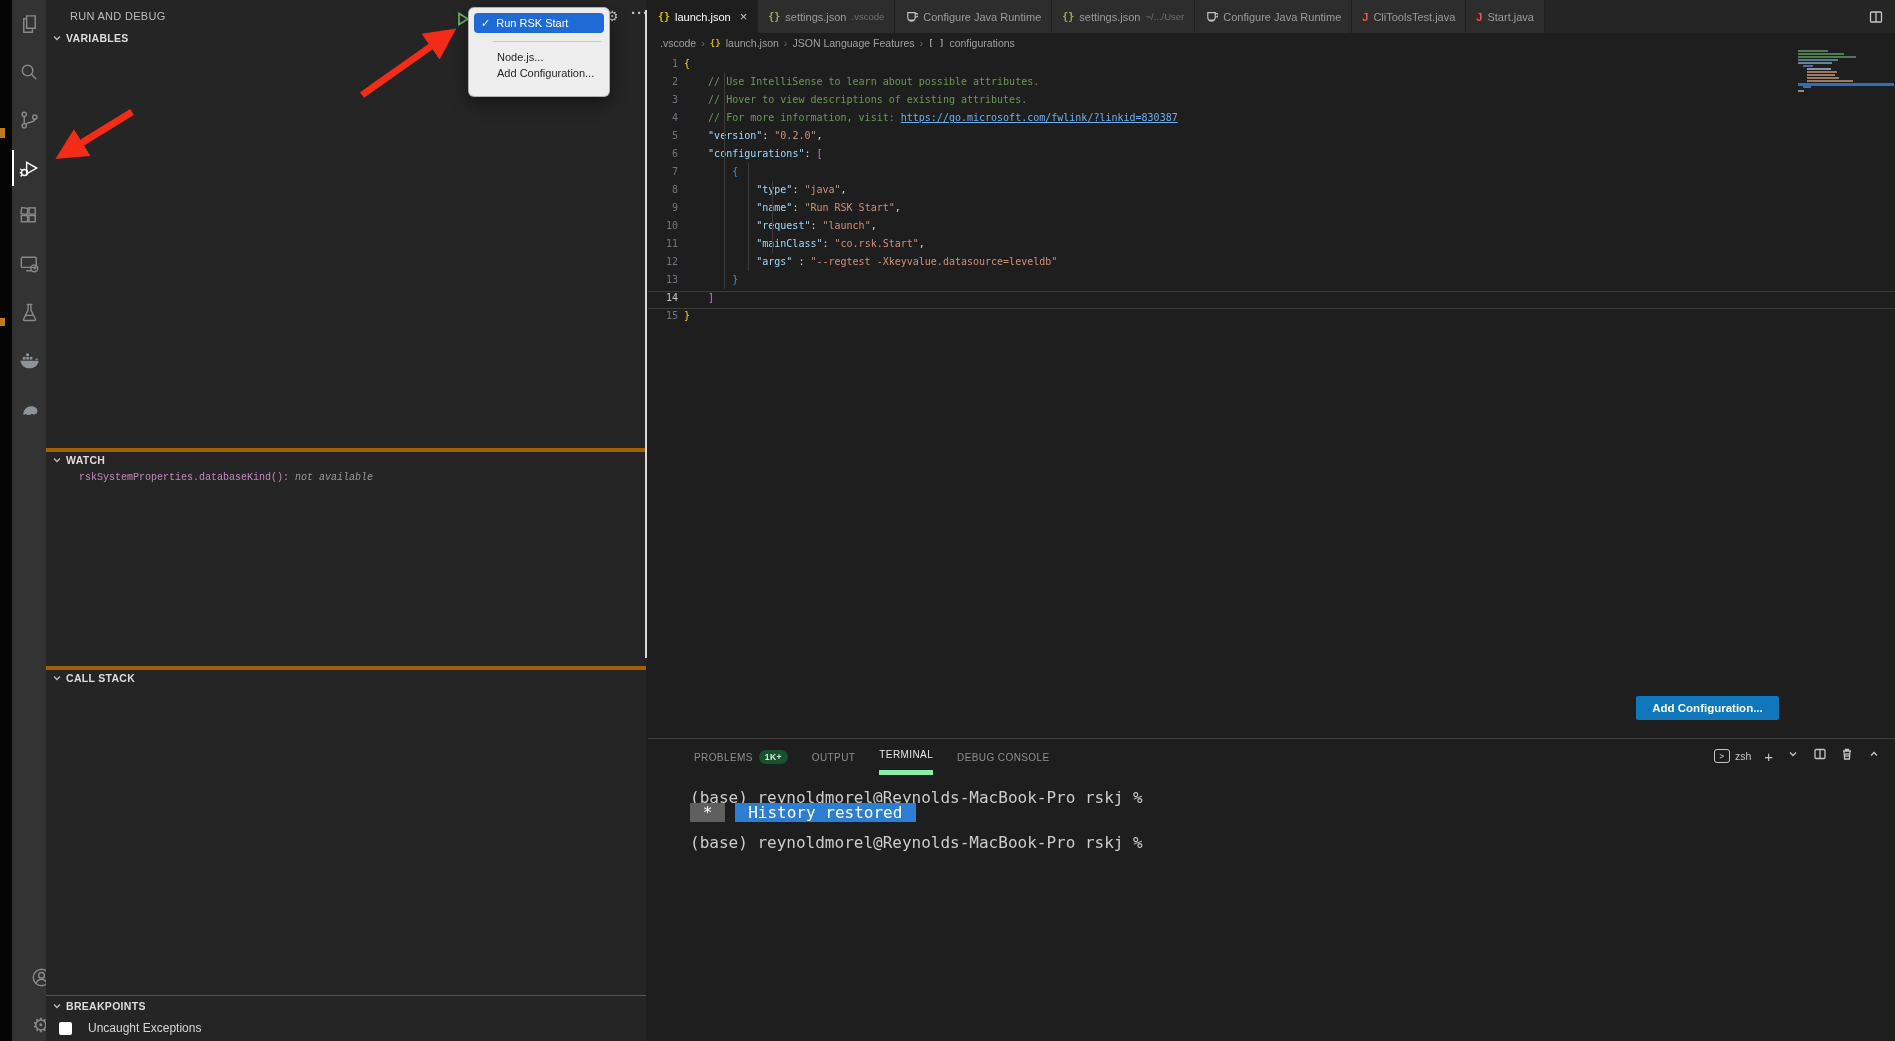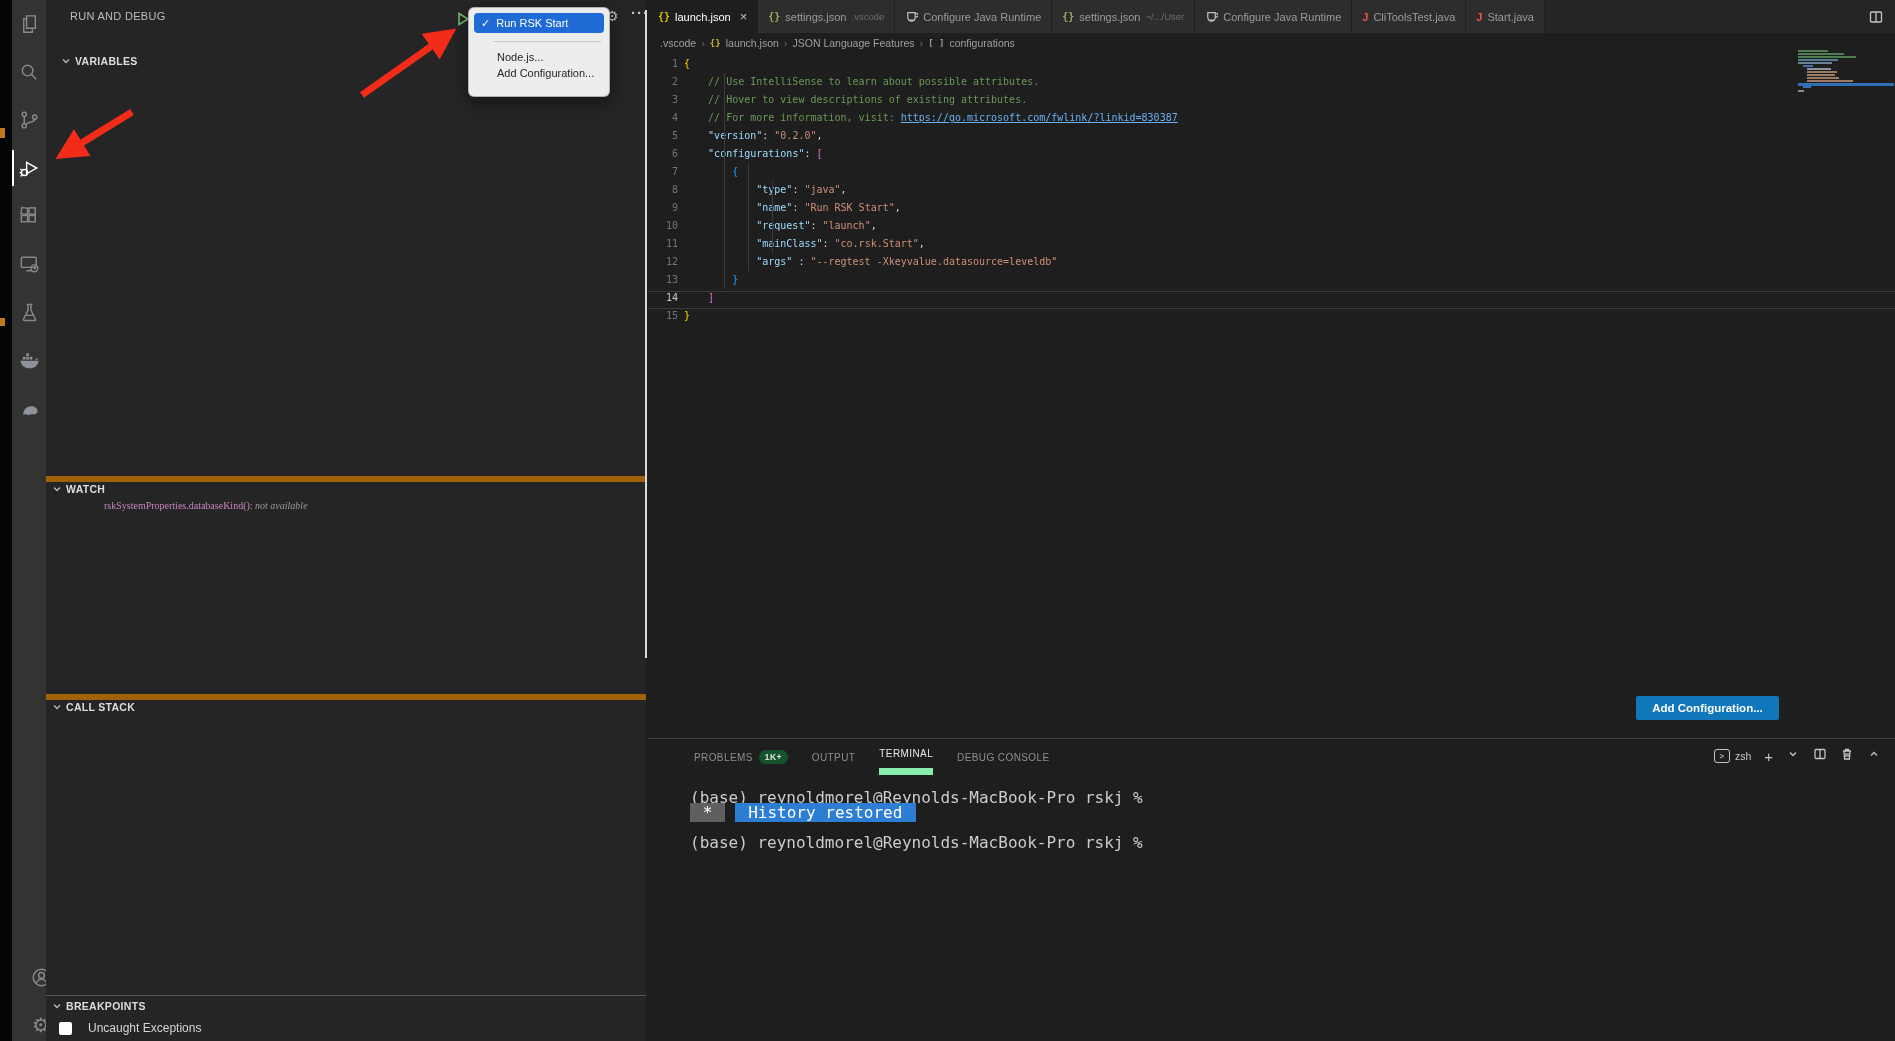--- a/index.html
+++ b/index.html
@@ -23,26 +23,26 @@
   .gear-glyph { font-family:"DejaVu Sans", sans-serif; color:#8a8a8a; font-size:20px; line-height:1; }
 
   
   .sidebar { position:absolute; left:46px; top:0; width:600px; height:100%; background:#252526; color:#cccccc; }
   .pane-header { position:relative; height:35px; }
   .pane-title { position:absolute; left:24px; top:10px; font-size:11px; letter-spacing:.3px; color:#bcbcbc; }
   .pane-gear { position:absolute; left:560px; top:9px; font-size:14px; color:#c2c2c2; }
   .pane-dots { position:absolute; left:585px; top:4px; font-size:15px; font-weight:bold; letter-spacing:1px; color:#c2c2c2; }
   .sb-section { position:absolute; left:0; right:0; }
   .sb-head { display:flex; align-items:center; height:20px; padding-left:6px; }
-  .sb-head.bordered { border-top:6px solid #a16207;margin-top:28px; }
+  .sb-head.bordered { border-top:4px solid #a16207; }
   .sb-head.bright { border-top:1px solid #565656; }
   .sb-chev { margin-right:4px; display:flex; }
   .sb-chev svg { width:10px; height:10px; stroke:#b9b9b9; fill:none; stroke-width:1.4; }
   .sb-label { font-size:10.5px; font-weight:bold; letter-spacing:.3px; color:#dddddd; }
-  .watch-row { padding:4px 0 0 58px; font-family:Liberation Serif, serif; font-size:10px; }
+  .watch-row { padding:4px 0 0 33px; font-family:Liberation Mono, monospace; font-size:10px; }
   .watch-expr { color:#c586c0; }
   .watch-val { color:#9a9a9a; font-style:italic; }
   .bp-row { display:flex; align-items:center; gap:16px; padding:6px 0 0 13px; }
   .bp-check { width:13px; height:13px; background:#ffffff; border-radius:2px; }
   .bp-label { font-size:12px; color:#d6d6d6; }
 
   
   .sash { position:absolute; left:645px; top:10px; width:2px; height:648px; background:#d8d8d8; z-index:5; }
 
   
@@ -88,21 +88,21 @@
   
   .add-config { position:absolute; left:988px; top:696px; width:143px; height:24px; background:#1177bb;
                 color:#ffffff; font-size:11.5px; font-weight:bold; border:none; border-radius:2px;
                 font-family:"Liberation Sans", sans-serif; cursor:pointer; }
 
   
   .panel { position:absolute; left:0; right:0; top:738px; bottom:0; border-top:1px solid #3f3f3f; background:#1e1e1e; }
   .panel-tabs { position:absolute; left:46px; top:0; height:36px; display:flex; gap:24px; align-items:center; }
   .ptab { display:flex; align-items:center; gap:6px; height:36px; font-size:10px; letter-spacing:.4px;
           color:#8f8f8f; cursor:pointer; }
-  .ptab.active { color:#e7e7e7; border-bottom:7px solid #86efac; }
+  .ptab.active { color:#e7e7e7; border-bottom:5px solid #86efac; }
   .pbadge { background:#14532d; color:#e0e0e0; font-size:8.5px; font-weight:bold; border-radius:9px; padding:2px 6px; }
   .panel-actions { position:absolute; right:14px; top:8px; display:flex; align-items:center; gap:13px; color:#c5c5c5; }
   .zsh-group { display:flex; align-items:center; gap:5px; }
   .zsh-box { width:16px; height:14px; border:1px solid #c5c5c5; border-radius:3px; display:flex; align-items:center;
              justify-content:center; font-size:8px; font-family:"DejaVu Sans Mono", monospace; }
   .zsh-label { font-size:10.5px; }
   .pa-plus { font-size:15px; font-weight:300; line-height:1; }
   .terminal { position:absolute; left:42px; top:51px; right:20px; font-family:"DejaVu Sans Mono", monospace;
               font-size:16px; line-height:15px; color:#cccccc; white-space:pre; }
   .t-star { background:#5f5f5f; color:#ffffff; padding:0 3px; }
@@ -211,21 +211,21 @@
       </div>
   </nav>
 
   <aside class="sidebar">
     <div class="pane-header">
       <span class="pane-title">RUN AND DEBUG</span>
       <span class="pane-gear gear-glyph">⚙</span>
       <span class="pane-dots">···</span>
     </div>
     <div id="sidebarSections">
-        <div class="sb-section" style="top: 51px; padding-left: 9px;">
+        <div class="sb-section" style="top: 28px;">
           <div class="sb-head">
             <span class="sb-chev">
               <svg viewBox="0 0 10 10">
                 <polyline points="2,3.5 5,6.5 8,3.5"></polyline>
               </svg>
             </span>
             <span class="sb-label">VARIABLES</span>
           </div>
         </div>
         <div class="sb-section" style="top: 448px;">

